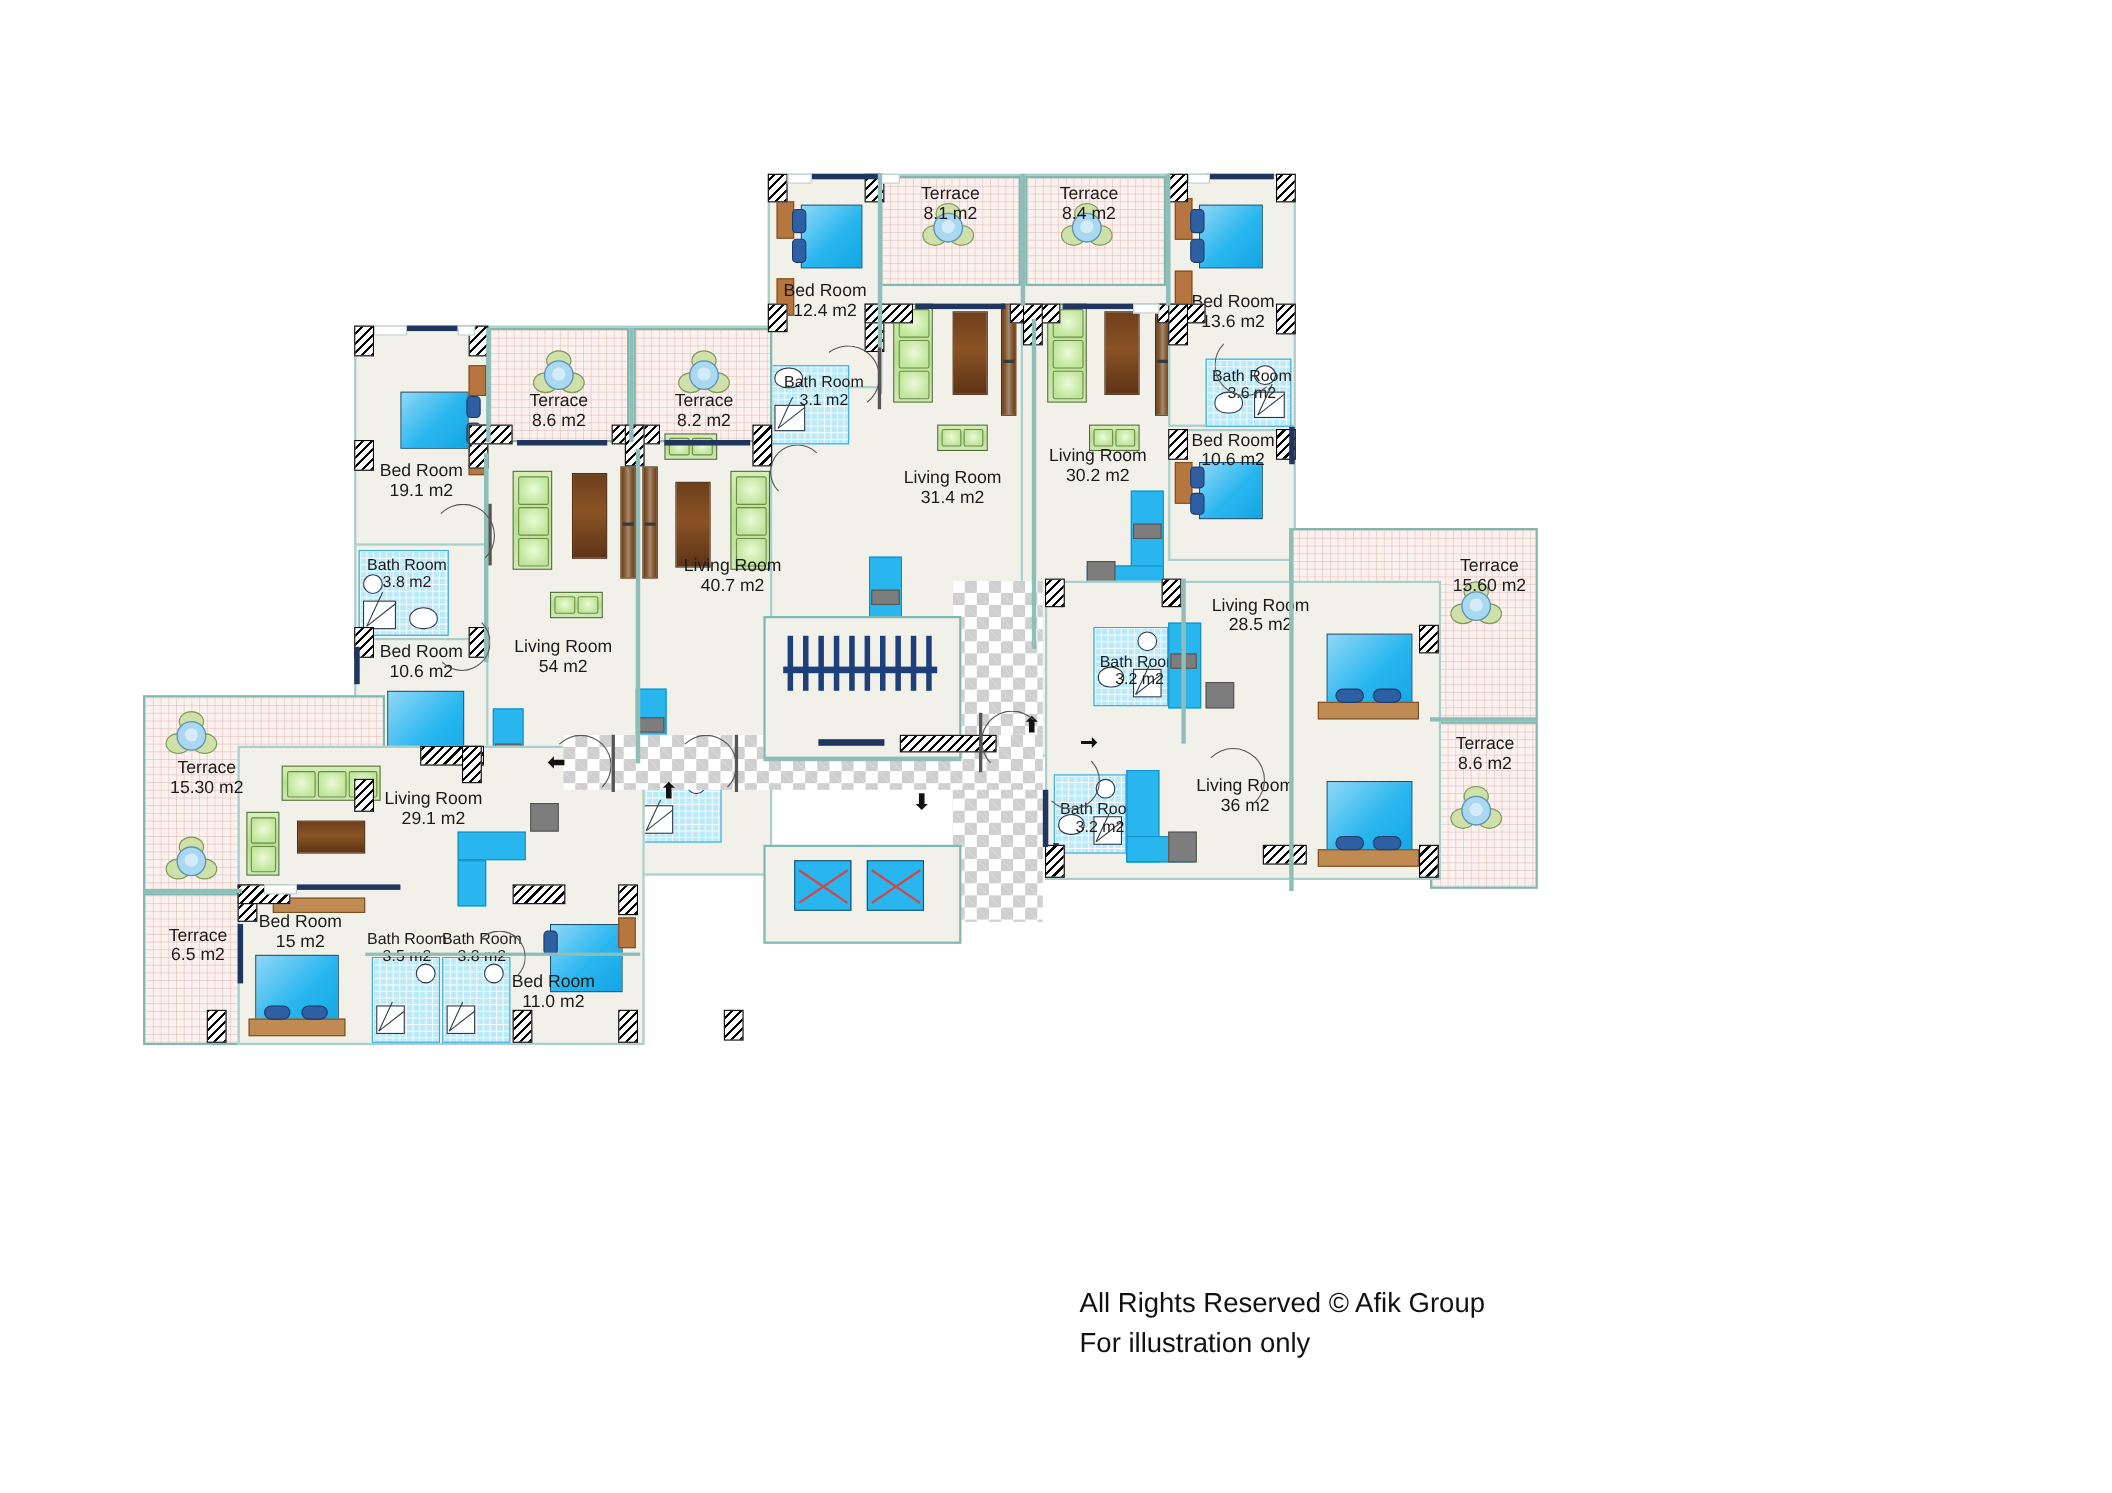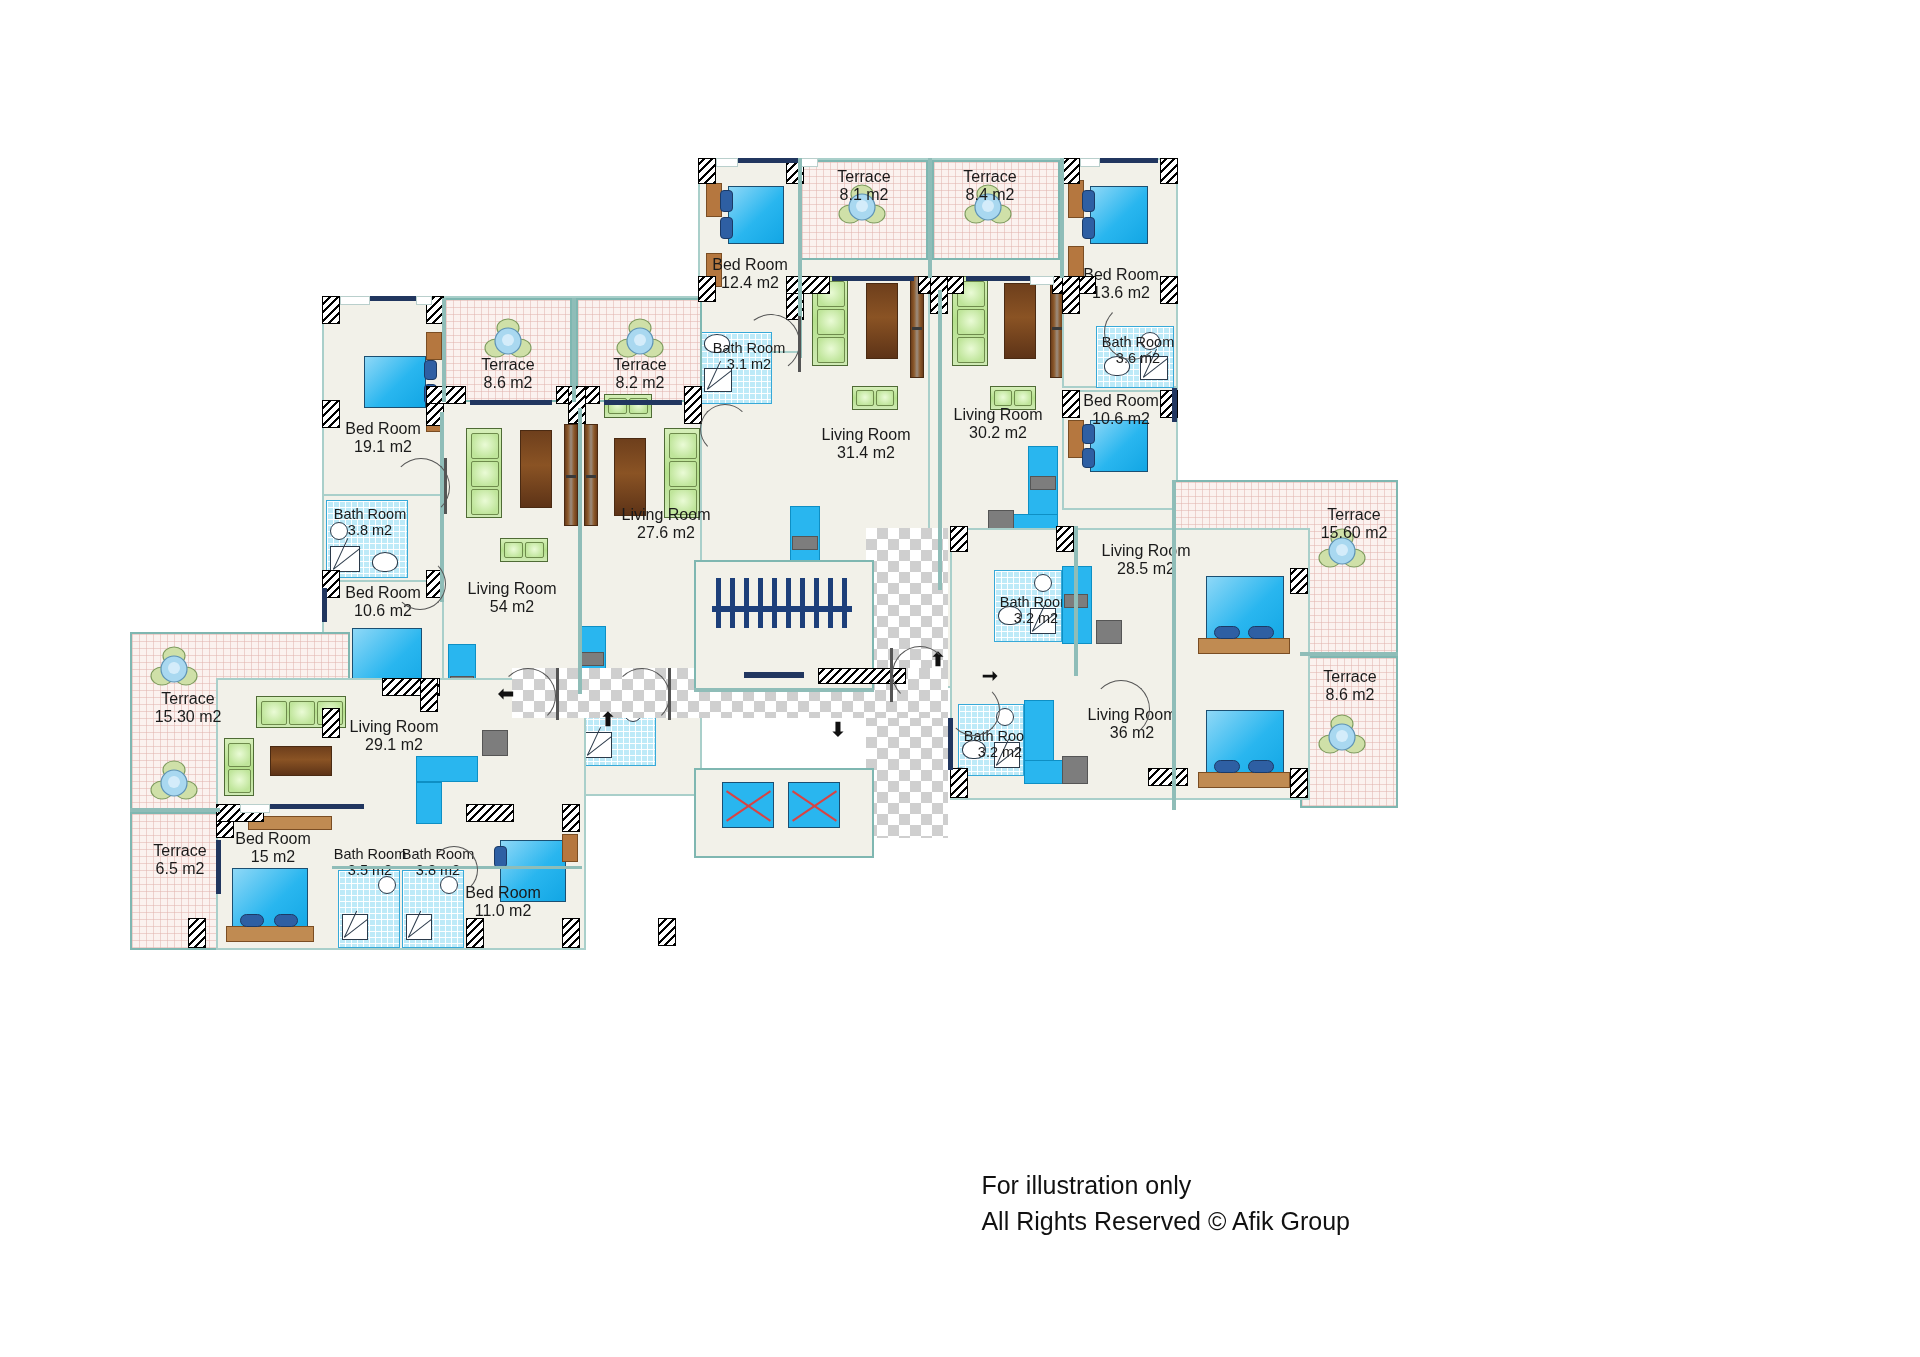--- a/index.html
+++ b/index.html
@@ -384,21 +384,21 @@
     </div>
     <div class="wardrobe" style="left:584px; top:296px; width:14px; height:102px;"></div>
     <div class="table-dark" style="left:614px; top:310px; width:32px; height:78px;"></div>
     <div class="sofa" style="left:664px; top:300px; width:36px; height:90px;">
       <div class="cush" style="left:4px; top:4px; width:28px; height:26px;"></div>
       <div class="cush" style="left:4px; top:32px; width:28px; height:26px;"></div>
       <div class="cush" style="left:4px; top:60px; width:28px; height:26px;"></div>
     </div>
     <div class="lbl" style="left:606px; top:378px; width:120px;">
       <span class="n">Living Room</span>
-        <span class="n">27.6  m2</span>
+        <span class="n">40.7  m2</span>
     </div>
     <div class="kitchen" style="left:578px; top:498px; width:28px; height:64px;"></div>
     <div class="kgray" style="left:580px; top:524px; width:24px; height:14px;"></div>
     <div class="bathfill" style="left:580px; top:566px; width:76px; height:72px;"></div>
     <div class="wc" style="left:584px; top:570px; width:26px; height:20px;"></div>
     <div class="shower" style="left:584px; top:604px; width:28px; height:26px;"></div>
     <div class="basin" style="left:624px; top:576px; width:18px; height:18px;"></div>
 
     <div class="terrace" style="left:130px; top:504px; width:220px; height:318px;"></div>
     <div class="terrace" style="left:130px; top:684px; width:90px; height:138px;"></div>
@@ -677,17 +677,17 @@
 
     <div class="doorleaf" style="left:798px; top:188px; width:3px; height:56px;"></div>
     <div class="doorleaf" style="left:444px; top:330px; width:3px; height:56px;"></div>
     <div class="doorleaf" style="left:556px; top:540px; width:3px; height:52px;"></div>
     <div class="doorleaf" style="left:668px; top:540px; width:3px; height:52px;"></div>
     <div class="doorleaf" style="left:890px; top:520px; width:3px; height:54px;"></div>
 
   </div>
 
   <div id="footer">
+    <div>All Rights Reserved © Afik Group</div>
     <div>For illustration only</div>
-    <div>All Rights Reserved © Afik Group</div>
   </div>
 
 </div>
 
 </body></html>

